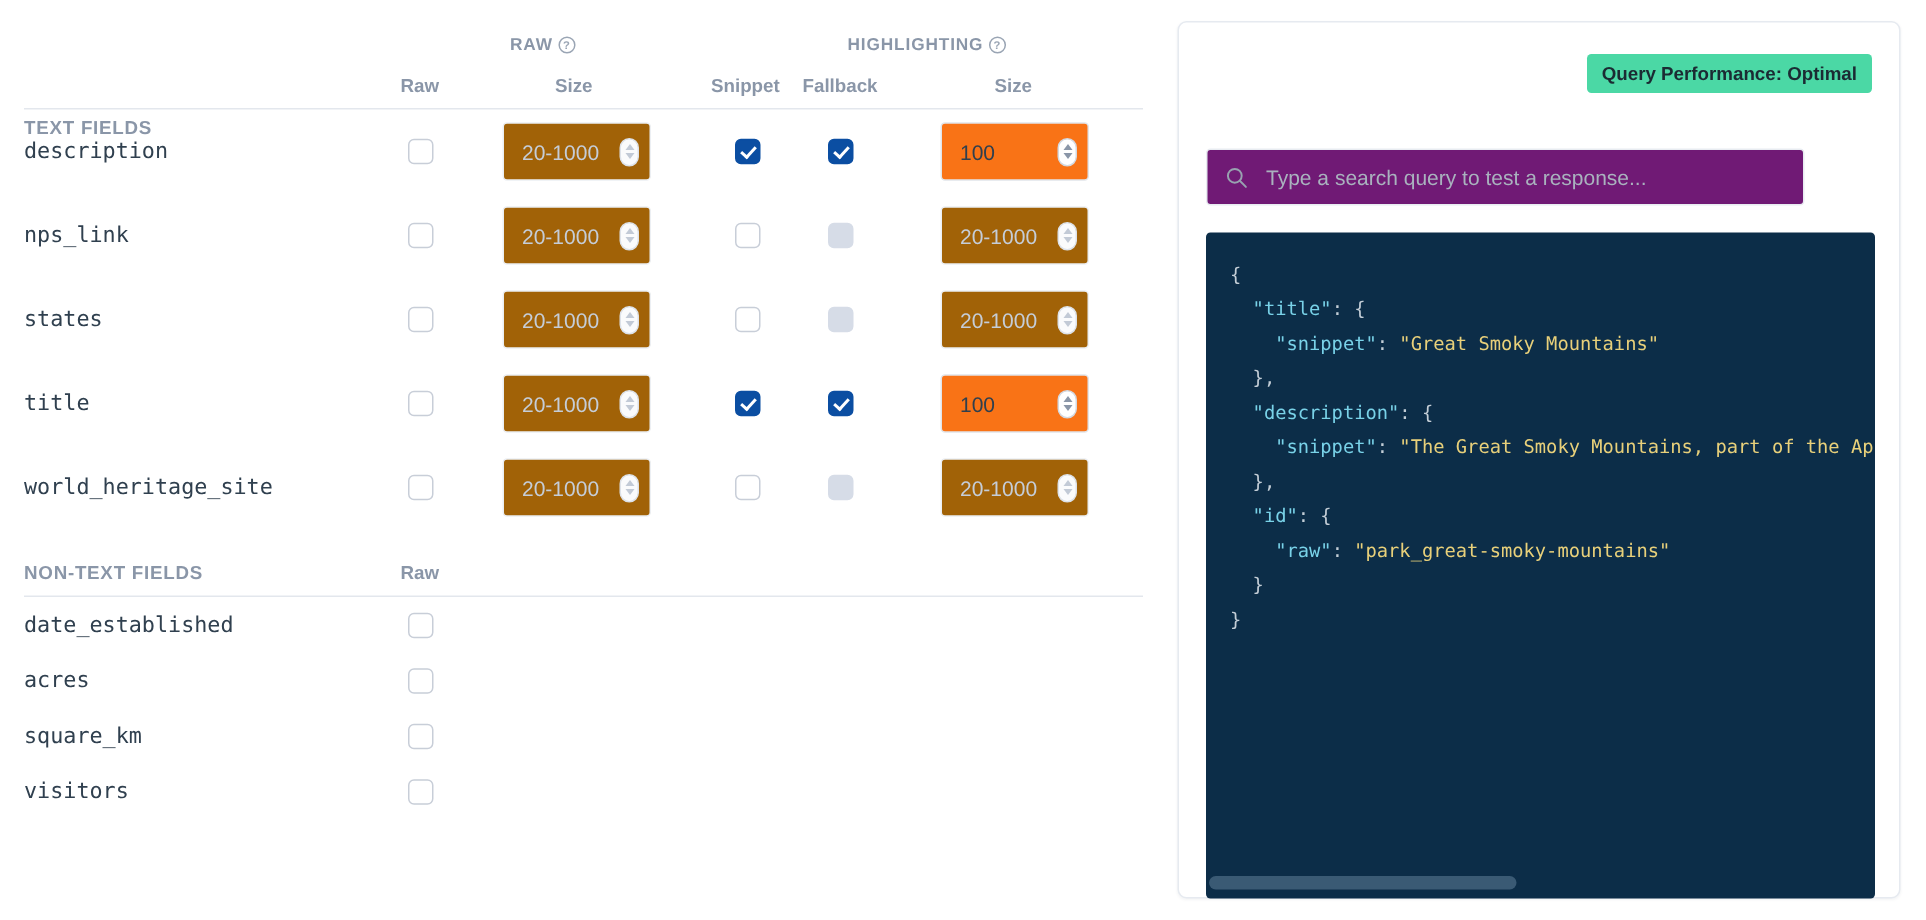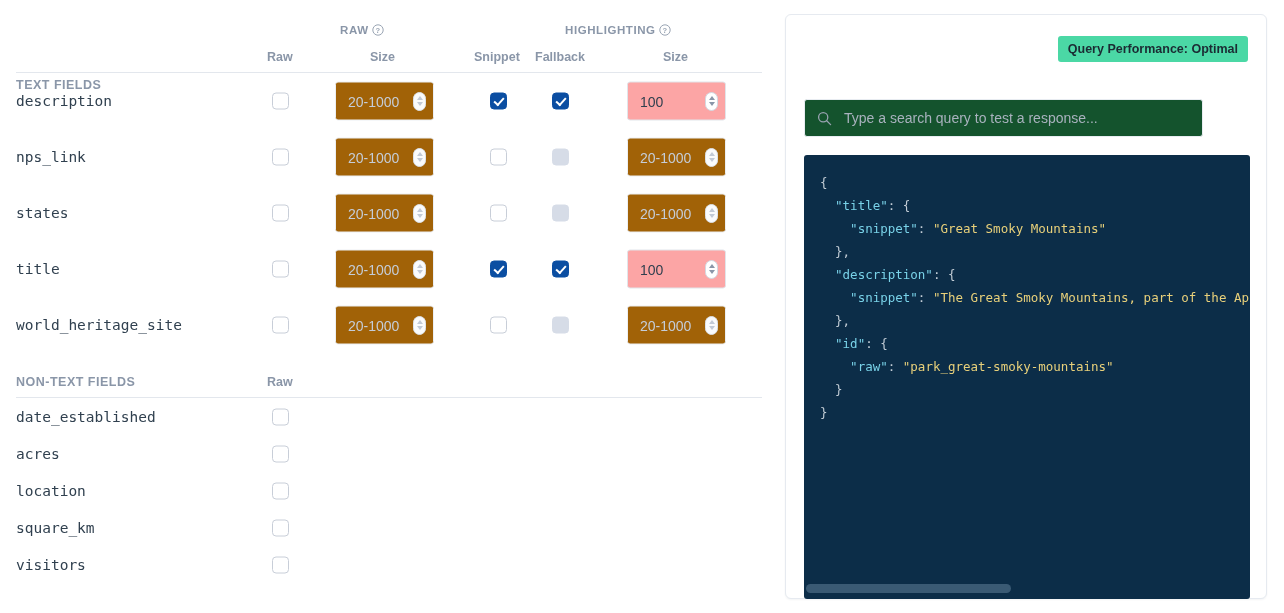--- a/index.html
+++ b/index.html
@@ -42,21 +42,21 @@
         border:1px solid #c8ced8; display:block; }
   .cb.checked { background:#0b4ea2; border-color:#0b4ea2; position:relative; }
   .cb.checked::after {
     content:""; position:absolute; left:5px; top:2px; width:4px; height:8px;
     border:solid #fff; border-width:0 2px 2px 0; transform:rotate(42deg);
   }
   .cb.disabled { background:#d6dce7; border-color:#d6dce7; }
 
   
   .numbox { width:99px; height:39px; border:1px solid #e1e5ea; border-radius:3px;
-            background:#fca5a5; position:relative; display:flex; align-items:center; }
+            background:#f97316; position:relative; display:flex; align-items:center; }
   .numbox.off { background:#a16207; border-color:#eceff3; }
   .numval { padding-left:12px; font-size:14px; color:#2f3f4e;
             font-family:"Liberation Sans", sans-serif; }
   .numbox.off .numval { color:#c5cdd8; }
   .spin { position:absolute; right:7px; top:50%; transform:translateY(-50%);
           width:13px; height:19px; border:1px solid #d3d9e1; border-radius:7px;
           background:#fff; display:flex; flex-direction:column;
           align-items:center; justify-content:center; gap:2px; }
   .numbox.off .spin { border-color:#dde2e9; background:#fafbfc; }
   .arw { width:0; height:0; border-left:3px solid transparent;
@@ -71,21 +71,21 @@
            background:#fff; border:1px solid #e6eaf0; border-radius:6px;
            box-shadow:0 1px 2px rgba(20,30,50,.05); }
   .rp-head { position:relative; height:58px; }
   .rp-title { position:absolute; left:18px; top:20px; font-size:20px;
               font-weight:bold; color:#222c37; letter-spacing:-.2px; }
   .badge { position:absolute; right:18px; top:21px; background:#4bd8a5;
            color:#1b2b33; font-size:12.5px; font-weight:bold;
            padding:6px 10px; border-radius:3px; white-space:nowrap; }
 
   .searchbar { position:absolute; left:18px; top:84px; width:399px; height:38px;
-               border:1px solid #e8ecf1; border-radius:3px; background:#14532d;
+               border:1px solid #e8ecf1; border-radius:3px; background:#701a75;
                display:flex; align-items:center; }
   .sicon { margin-left:12px; width:15px; height:15px; display:block; }
   .splace { margin-left:12px; font-size:14px; color:#a9b2be; }
 
   .code { position:absolute; left:18px; top:140px; width:446px; height:444px;
           background:#0c2d48; border-radius:3px; overflow:hidden;
           font-family:"DejaVu Sans Mono","Liberation Mono",monospace;
           font-size:12.5px; line-height:23px; }
   .codeinner { padding:16px 0 0 16px; white-space:pre; }
   .k { color:#79d2e8; }
@@ -299,26 +299,20 @@
             <div class="cb"></div>
           </div>
         </div>
         <div class="row" style="height: 37px;">
           <div class="fieldname">acres</div>
           <div class="cell" style="left: 272px;">
             <div class="cb"></div>
           </div>
         </div>
         <div class="row" style="height: 37px;">
-          <div class="fieldname">location</div>
-          <div class="cell" style="left: 272px;">
-            <div class="cb"></div>
-          </div>
-        </div>
-        <div class="row" style="height: 37px;">
           <div class="fieldname">square_km</div>
           <div class="cell" style="left: 272px;">
             <div class="cb"></div>
           </div>
         </div>
         <div class="row" style="height: 37px;">
           <div class="fieldname">visitors</div>
           <div class="cell" style="left: 272px;">
             <div class="cb"></div>
           </div>

